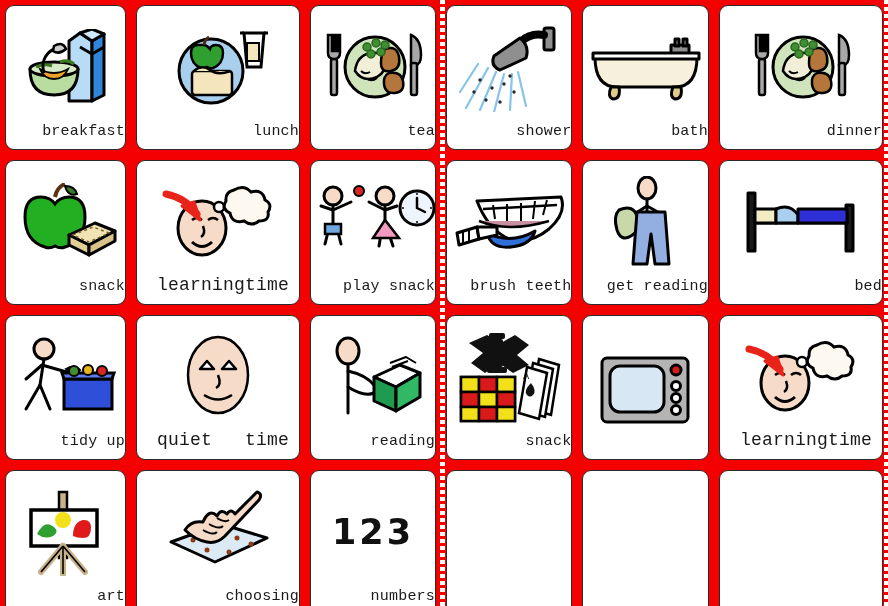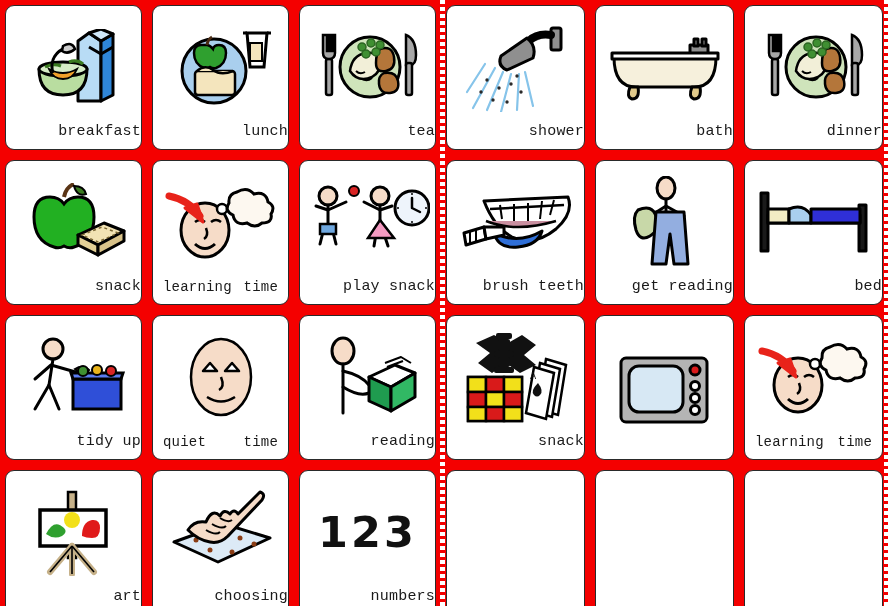--- a/index.html
+++ b/index.html
@@ -89,27 +89,27 @@
     font-size: 15px;
     color: #1a1a1a;
     padding-bottom: 9px;
     letter-spacing: 0.2px;
     white-space: nowrap;
   }
   .label.bold { font-weight: bold; font-size: 17px; }
   .label.split {
     display: flex;
     justify-content: space-between;
-    padding-left: 10px;
+    padding-left: 20px;
     padding-right: 10px;
-    font-size: 14px;
+    font-size: 18px;
   }
   .label.split span { display: inline-block; }
   .bignum {
-    font-size: 43px;
+    font-size: 35px;
     font-weight: bold;
     color: #111;
     letter-spacing: 3px;
     font-family: "DejaVu Sans", "Liberation Sans", sans-serif;
   }
 </style>
 </head>
 <body>
 
 <div id="board">

